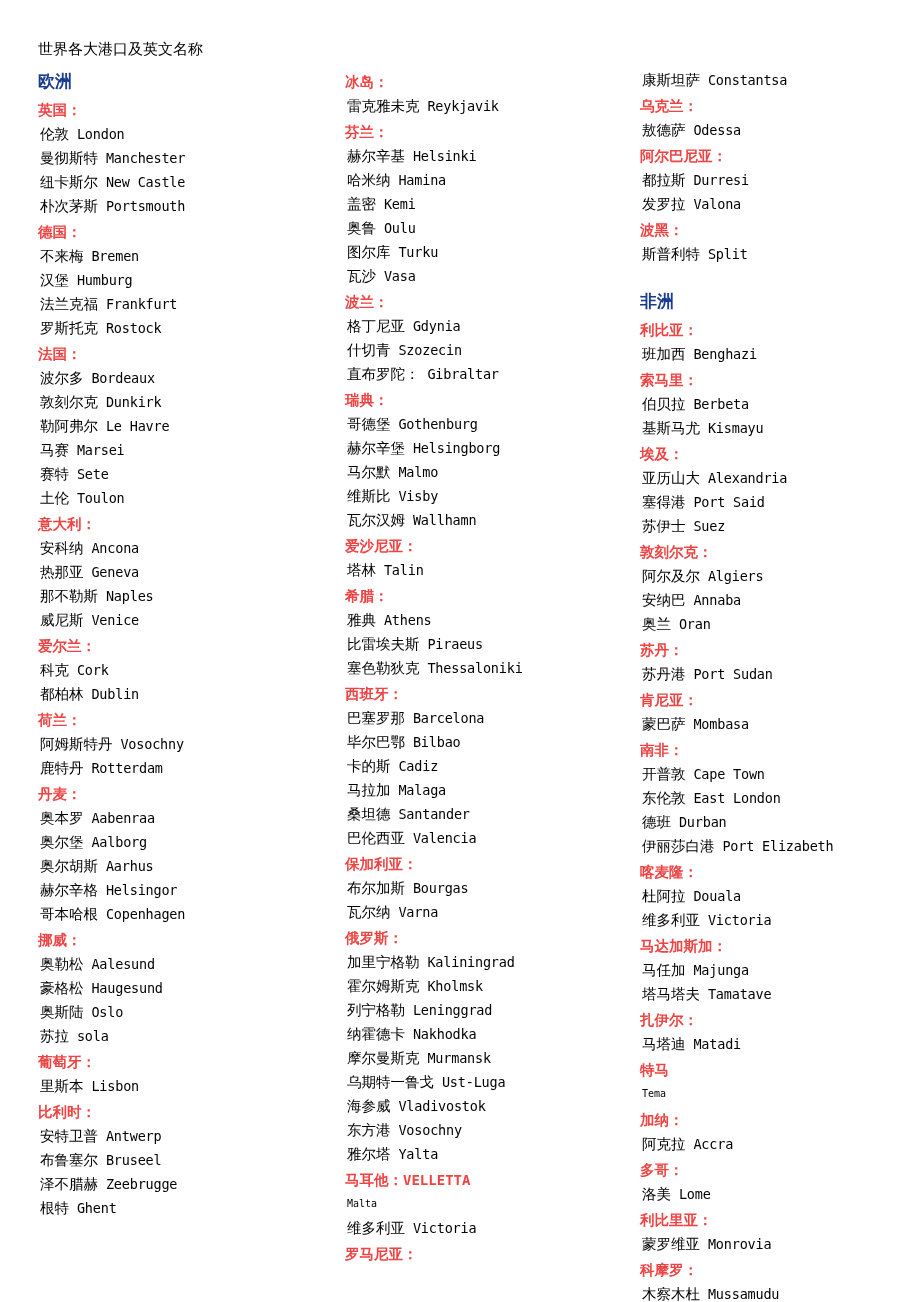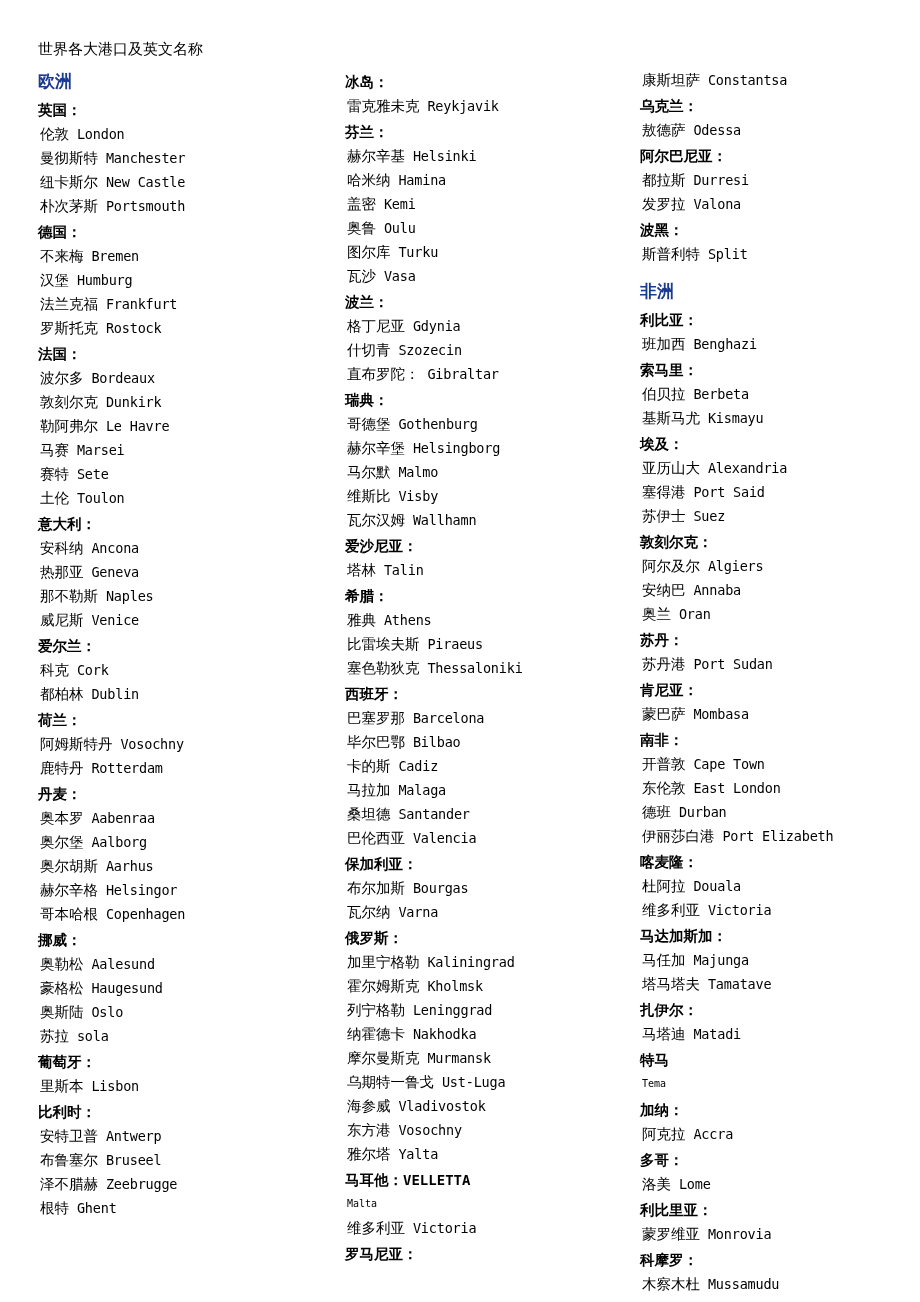--- a/index.html
+++ b/index.html
@@ -42,30 +42,30 @@
     line-height: 22px;
     margin-bottom: 8px;
     white-space: nowrap;
   }
   .region {
     font-family: "DejaVu Sans", "Liberation Sans", sans-serif;
     font-weight: bold;
     font-size: 17px;
     line-height: 26px;
     color: #1a3a8f;
-    margin-top: 12px;
+    margin-top: 22px;
     margin-bottom: 4px;
   }
   .region.first { margin-top: 0; }
   .country {
     font-family: "DejaVu Sans", "Liberation Sans", sans-serif;
     font-weight: bold;
     font-size: 14.5px;
     line-height: 24px;
-    color: #000000;
+    color: #ef4444;
     margin-top: 2px;
   }
   .entry {
     font-size: 15px;
     line-height: 24px;
     color: #000;
     white-space: nowrap;
     padding-left: 2px;
   }
   .entry .cn {

